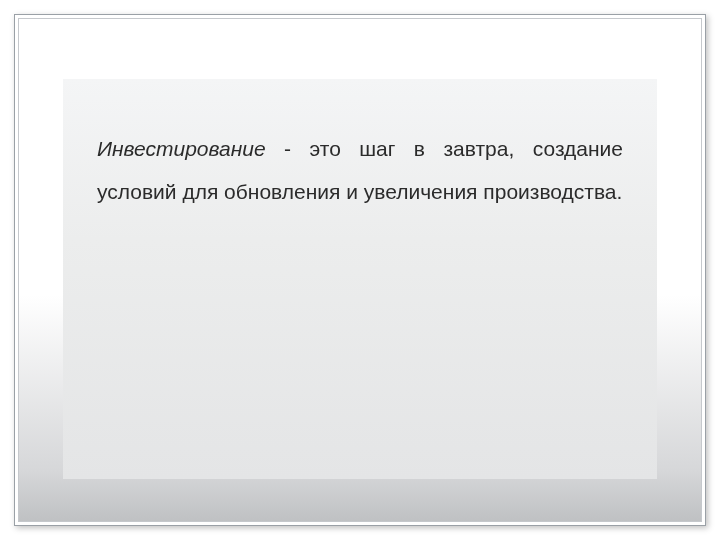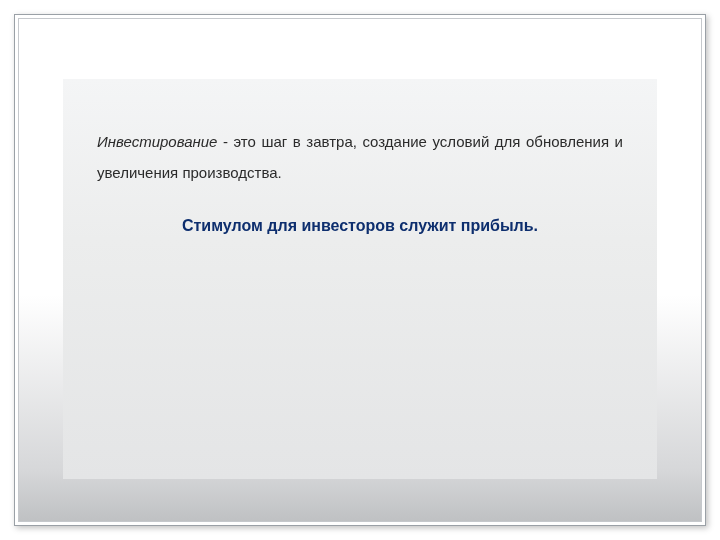--- a/index.html
+++ b/index.html
@@ -40,21 +40,21 @@
     position: absolute;
     left: 44px;
     top: 60px;
     width: 594px;
     height: 400px;
     background: linear-gradient(to bottom, #f4f5f6 0%, #eceded 40%, #e4e5e6 100%);
     box-sizing: border-box;
     padding: 48px 34px 30px 34px;
   }
   .para {
-    font-size: 15px;
+    font-size: 21px;
     color: #2b2b2b;
     line-height: 2.05;
     text-align: justify;
     text-align-last: left;
     margin: 0 0 28px 0;
   }
   .lead-word {
     font-style: italic;
   }
   .headline {
@@ -71,20 +71,19 @@
 <div class="stage">
   <div class="frame-outer">
     <div class="frame-inner">
 
       <div class="content-card">
 
         <p class="para">
           <span class="lead-word">Инвестирование</span><span> - это шаг в завтра, создание условий для обновления и увеличения производства.</span>
         </p>
 
-        <p class="headline">Стимулом для инвесторов служит прибыль.</p>
 
 
       </div>
 
     </div>
   </div>
 </div>
 
 </body></html>

